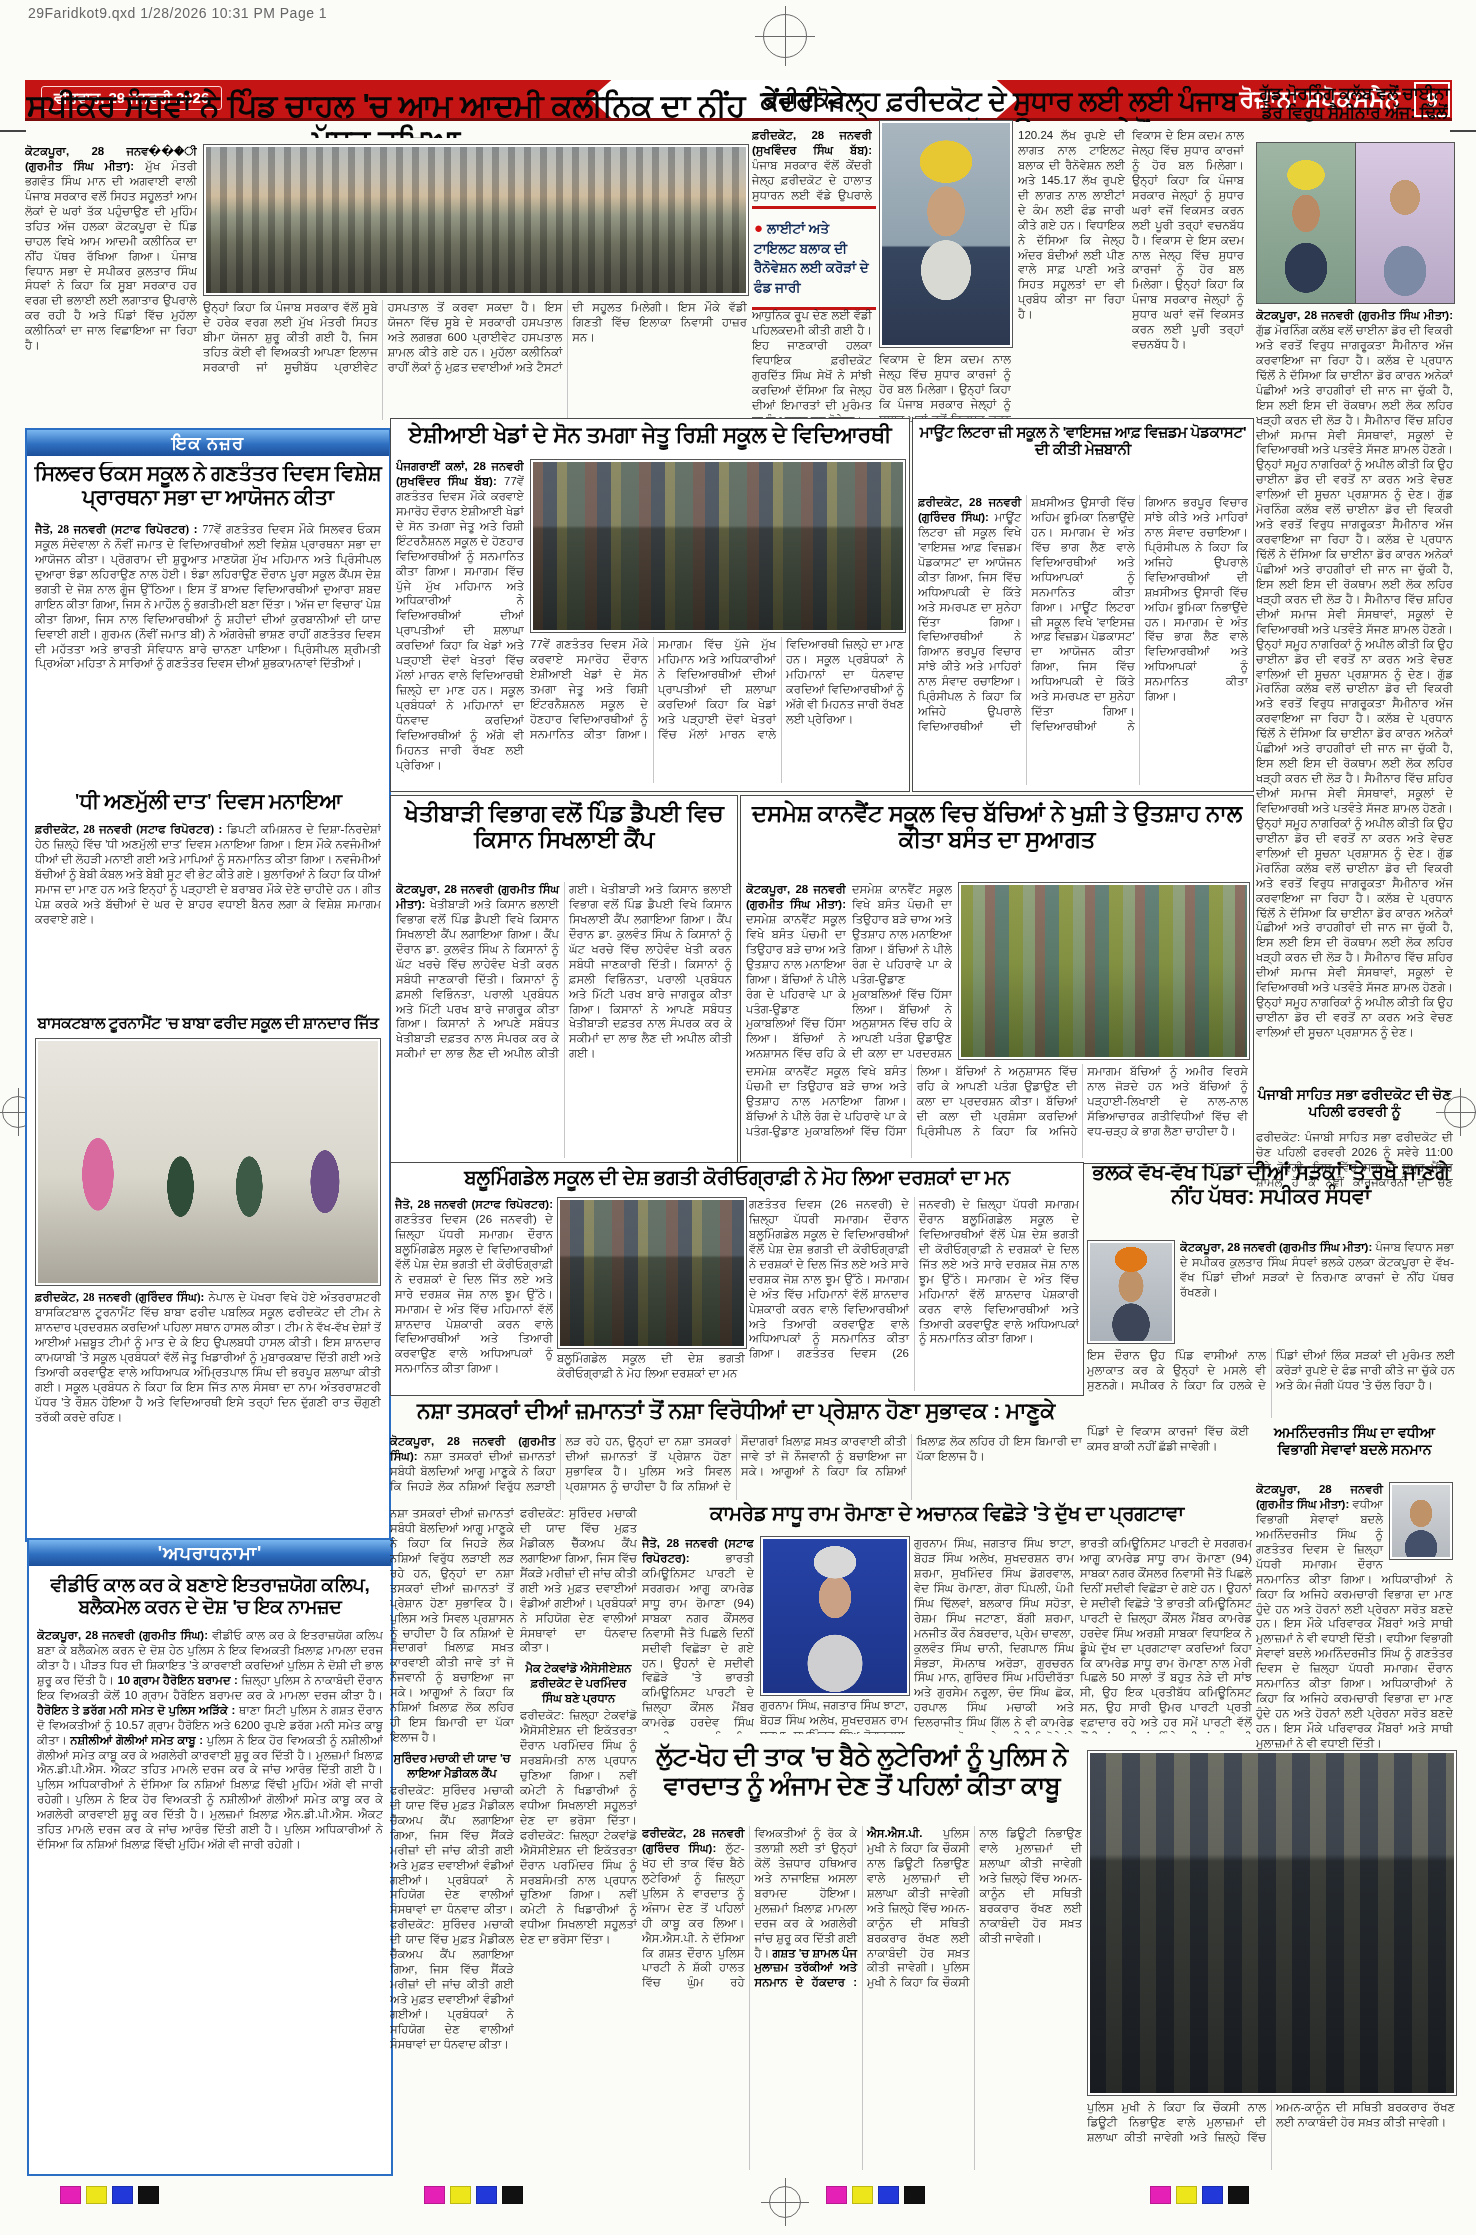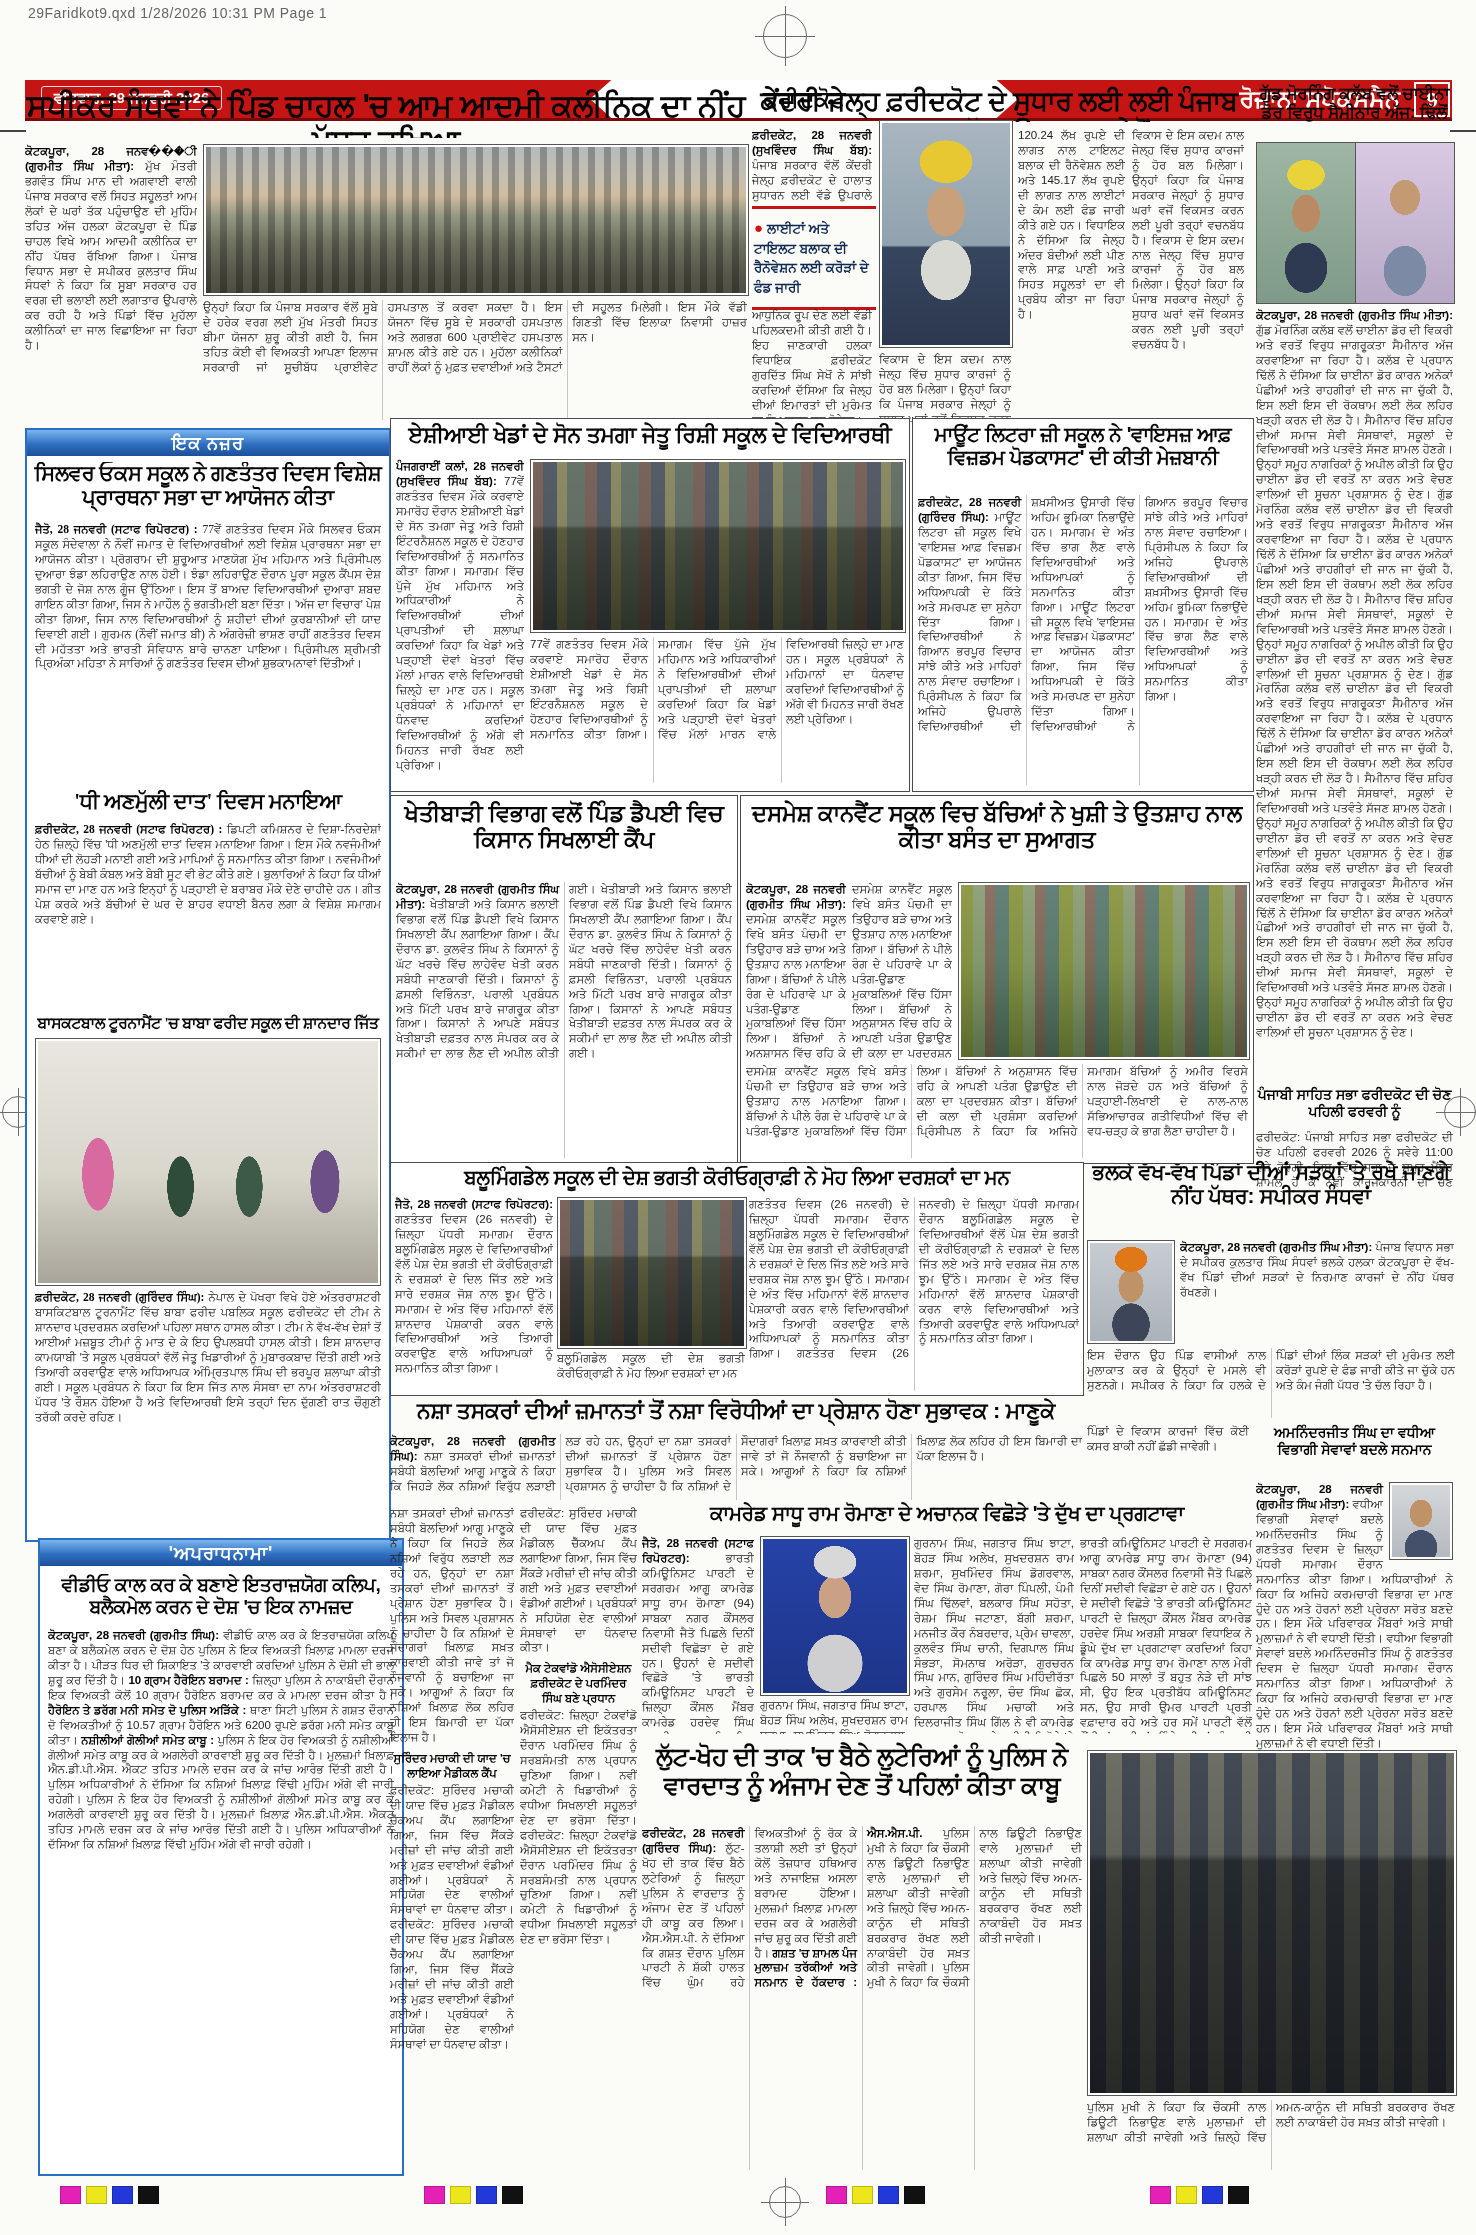--- a/index.html
+++ b/index.html
@@ -170,21 +170,21 @@
       <span>ਡਿਪਟੀ ਕਮਿਸ਼ਨਰ ਦੇ ਦਿਸ਼ਾ-ਨਿਰਦੇਸ਼ਾਂ ਹੇਠ ਜ਼ਿਲ੍ਹੇ ਵਿੱਚ 'ਧੀ ਅਣਮੁੱਲੀ ਦਾਤ' ਦਿਵਸ ਮਨਾਇਆ ਗਿਆ। ਇਸ ਮੌਕੇ ਨਵਜੰਮੀਆਂ ਧੀਆਂ ਦੀ ਲੋਹੜੀ ਮਨਾਈ ਗਈ ਅਤੇ ਮਾਪਿਆਂ ਨੂੰ ਸਨਮਾਨਿਤ ਕੀਤਾ ਗਿਆ। ਨਵਜੰਮੀਆਂ ਬੱਚੀਆਂ ਨੂੰ ਬੇਬੀ ਕੰਬਲ ਅਤੇ ਬੇਬੀ ਸੂਟ ਵੀ ਭੇਟ ਕੀਤੇ ਗਏ। ਬੁਲਾਰਿਆਂ ਨੇ ਕਿਹਾ ਕਿ ਧੀਆਂ ਸਮਾਜ ਦਾ ਮਾਣ ਹਨ ਅਤੇ ਇਨ੍ਹਾਂ ਨੂੰ ਪੜ੍ਹਾਈ ਦੇ ਬਰਾਬਰ ਮੌਕੇ ਦੇਣੇ ਚਾਹੀਦੇ ਹਨ। ਗੀਤ ਪੇਸ਼ ਕਰਕੇ ਅਤੇ ਬੱਚੀਆਂ ਦੇ ਘਰ ਦੇ ਬਾਹਰ ਵਧਾਈ ਬੈਨਰ ਲਗਾ ਕੇ ਵਿਸ਼ੇਸ਼ ਸਮਾਗਮ ਕਰਵਾਏ ਗਏ।</span>
     </div>
     <div class="hl" style="font-size:15.5px;margin:6px 4px 4px;height:20px;">ਬਾਸਕਟਬਾਲ ਟੂਰਨਾਮੈਂਟ 'ਚ ਬਾਬਾ ਫਰੀਦ ਸਕੂਲ ਦੀ ਸ਼ਾਨਦਾਰ ਜਿੱਤ</div>
     <div class="photo ph-trophy" style="margin:2px 8px;height:246px;"></div>
     <div class="bt" style="margin:4px 8px 0;height:246px;">
       <span class="dl">ਫ਼ਰੀਦਕੋਟ, 28 ਜਨਵਰੀ (ਗੁਰਿੰਦਰ ਸਿੰਘ):</span>
       <span>ਨੇਪਾਲ ਦੇ ਪੋਖਰਾ ਵਿਖੇ ਹੋਏ ਅੰਤਰਰਾਸ਼ਟਰੀ ਬਾਸਕਿਟਬਾਲ ਟੂਰਨਾਮੈਂਟ ਵਿੱਚ ਬਾਬਾ ਫਰੀਦ ਪਬਲਿਕ ਸਕੂਲ ਫਰੀਦਕੋਟ ਦੀ ਟੀਮ ਨੇ ਸ਼ਾਨਦਾਰ ਪ੍ਰਦਰਸ਼ਨ ਕਰਦਿਆਂ ਪਹਿਲਾ ਸਥਾਨ ਹਾਸਲ ਕੀਤਾ। ਟੀਮ ਨੇ ਵੱਖ-ਵੱਖ ਦੇਸ਼ਾਂ ਤੋਂ ਆਈਆਂ ਮਜ਼ਬੂਤ ਟੀਮਾਂ ਨੂੰ ਮਾਤ ਦੇ ਕੇ ਇਹ ਉਪਲਬਧੀ ਹਾਸਲ ਕੀਤੀ। ਇਸ ਸ਼ਾਨਦਾਰ ਕਾਮਯਾਬੀ 'ਤੇ ਸਕੂਲ ਪ੍ਰਬੰਧਕਾਂ ਵੱਲੋਂ ਜੇਤੂ ਖਿਡਾਰੀਆਂ ਨੂੰ ਮੁਬਾਰਕਬਾਦ ਦਿੱਤੀ ਗਈ ਅਤੇ ਤਿਆਰੀ ਕਰਵਾਉਣ ਵਾਲੇ ਅਧਿਆਪਕ ਅੰਮ੍ਰਿਤਪਾਲ ਸਿੰਘ ਦੀ ਭਰਪੂਰ ਸ਼ਲਾਘਾ ਕੀਤੀ ਗਈ। ਸਕੂਲ ਪ੍ਰਬੰਧਨ ਨੇ ਕਿਹਾ ਕਿ ਇਸ ਜਿੱਤ ਨਾਲ ਸੰਸਥਾ ਦਾ ਨਾਮ ਅੰਤਰਰਾਸ਼ਟਰੀ ਪੱਧਰ 'ਤੇ ਰੌਸ਼ਨ ਹੋਇਆ ਹੈ ਅਤੇ ਵਿਦਿਆਰਥੀ ਇਸੇ ਤਰ੍ਹਾਂ ਦਿਨ ਦੁੱਗਣੀ ਰਾਤ ਚੌਗੁਣੀ ਤਰੱਕੀ ਕਰਦੇ ਰਹਿਣ।</span>
     </div>
   </div>
 
-  <div class="abs bluebox" style="left:38px;top:1538px;width:362px;height:634px;">
+  <div class="abs bluebox" style="left:27px;top:1538px;width:362px;height:634px;">
     <div class="bluehead">'ਅਪਰਾਧਨਾਮਾ'</div>
     <div class="hl" style="font-size:19px;margin:8px 8px 6px;height:48px;">ਵੀਡੀਓ ਕਾਲ ਕਰ ਕੇ ਬਣਾਏ ਇਤਰਾਜ਼ਯੋਗ ਕਲਿਪ, ਬਲੈਕਮੇਲ ਕਰਨ ਦੇ ਦੋਸ਼ 'ਚ ਇਕ ਨਾਮਜ਼ਦ</div>
     <div class="bt" style="margin:0 8px;height:528px;">
       <span class="dl">ਕੋਟਕਪੂਰਾ, 28 ਜਨਵਰੀ (ਗੁਰਮੀਤ ਸਿੰਘ):</span>
       <span>ਵੀਡੀਓ ਕਾਲ ਕਰ ਕੇ ਇਤਰਾਜ਼ਯੋਗ ਕਲਿਪ ਬਣਾ ਕੇ ਬਲੈਕਮੇਲ ਕਰਨ ਦੇ ਦੋਸ਼ ਹੇਠ ਪੁਲਿਸ ਨੇ ਇਕ ਵਿਅਕਤੀ ਖ਼ਿਲਾਫ਼ ਮਾਮਲਾ ਦਰਜ ਕੀਤਾ ਹੈ। ਪੀੜਤ ਧਿਰ ਦੀ ਸ਼ਿਕਾਇਤ 'ਤੇ ਕਾਰਵਾਈ ਕਰਦਿਆਂ ਪੁਲਿਸ ਨੇ ਦੋਸ਼ੀ ਦੀ ਭਾਲ ਸ਼ੁਰੂ ਕਰ ਦਿੱਤੀ ਹੈ।</span>
       <span class="dl">10 ਗ੍ਰਾਮ ਹੈਰੋਇਨ ਬਰਾਮਦ :</span>
       <span>ਜ਼ਿਲ੍ਹਾ ਪੁਲਿਸ ਨੇ ਨਾਕਾਬੰਦੀ ਦੌਰਾਨ ਇਕ ਵਿਅਕਤੀ ਕੋਲੋਂ 10 ਗ੍ਰਾਮ ਹੈਰੋਇਨ ਬਰਾਮਦ ਕਰ ਕੇ ਮਾਮਲਾ ਦਰਜ ਕੀਤਾ ਹੈ।</span>
       <span class="dl">ਹੈਰੋਇਨ ਤੇ ਡਰੱਗ ਮਨੀ ਸਮੇਤ ਦੋ ਪੁਲਿਸ ਅੜਿੱਕੇ :</span>
       <span>ਥਾਣਾ ਸਿਟੀ ਪੁਲਿਸ ਨੇ ਗਸ਼ਤ ਦੌਰਾਨ ਦੋ ਵਿਅਕਤੀਆਂ ਨੂੰ 10.57 ਗ੍ਰਾਮ ਹੈਰੋਇਨ ਅਤੇ 6200 ਰੁਪਏ ਡਰੱਗ ਮਨੀ ਸਮੇਤ ਕਾਬੂ ਕੀਤਾ।</span>
       <span class="dl">ਨਸ਼ੀਲੀਆਂ ਗੋਲੀਆਂ ਸਮੇਤ ਕਾਬੂ :</span>
@@ -196,21 +196,21 @@
     <div class="hl" style="font-size:22px;margin-top:3px;height:30px;">ਏਸ਼ੀਆਈ ਖੇਡਾਂ ਦੇ ਸੋਨ ਤਮਗਾ ਜੇਤੂ ਰਿਸ਼ੀ ਸਕੂਲ ਦੇ ਵਿਦਿਆਰਥੀ ਸਨਮਾਨਤ</div>
     <div class="bt" style="position:absolute;left:5px;top:40px;width:128px;height:324px;">
       <span class="dl">ਪੰਜਗਰਾਈਂ ਕਲਾਂ, 28 ਜਨਵਰੀ (ਸੁਖਵਿੰਦਰ ਸਿੰਘ ਬੱਬ):</span>
       <span>77ਵੇਂ ਗਣਤੰਤਰ ਦਿਵਸ ਮੌਕੇ ਕਰਵਾਏ ਸਮਾਰੋਹ ਦੌਰਾਨ ਏਸ਼ੀਆਈ ਖੇਡਾਂ ਦੇ ਸੋਨ ਤਮਗਾ ਜੇਤੂ ਅਤੇ ਰਿਸ਼ੀ ਇੰਟਰਨੈਸ਼ਨਲ ਸਕੂਲ ਦੇ ਹੋਣਹਾਰ ਵਿਦਿਆਰਥੀਆਂ ਨੂੰ ਸਨਮਾਨਿਤ ਕੀਤਾ ਗਿਆ। ਸਮਾਗਮ ਵਿੱਚ ਪੁੱਜੇ ਮੁੱਖ ਮਹਿਮਾਨ ਅਤੇ ਅਧਿਕਾਰੀਆਂ ਨੇ ਵਿਦਿਆਰਥੀਆਂ ਦੀਆਂ ਪ੍ਰਾਪਤੀਆਂ ਦੀ ਸ਼ਲਾਘਾ ਕਰਦਿਆਂ ਕਿਹਾ ਕਿ ਖੇਡਾਂ ਅਤੇ ਪੜ੍ਹਾਈ ਦੋਵਾਂ ਖੇਤਰਾਂ ਵਿੱਚ ਮੱਲਾਂ ਮਾਰਨ ਵਾਲੇ ਵਿਦਿਆਰਥੀ ਜ਼ਿਲ੍ਹੇ ਦਾ ਮਾਣ ਹਨ। ਸਕੂਲ ਪ੍ਰਬੰਧਕਾਂ ਨੇ ਮਹਿਮਾਨਾਂ ਦਾ ਧੰਨਵਾਦ ਕਰਦਿਆਂ ਵਿਦਿਆਰਥੀਆਂ ਨੂੰ ਅੱਗੇ ਵੀ ਮਿਹਨਤ ਜਾਰੀ ਰੱਖਣ ਲਈ ਪ੍ਰੇਰਿਆ।</span>
     </div>
     <div class="photo ph-group" style="position:absolute;left:139px;top:40px;width:374px;height:172px;"></div>
     <div class="bt cols3" style="position:absolute;left:139px;top:218px;width:374px;height:146px;">77ਵੇਂ ਗਣਤੰਤਰ ਦਿਵਸ ਮੌਕੇ ਕਰਵਾਏ ਸਮਾਰੋਹ ਦੌਰਾਨ ਏਸ਼ੀਆਈ ਖੇਡਾਂ ਦੇ ਸੋਨ ਤਮਗਾ ਜੇਤੂ ਅਤੇ ਰਿਸ਼ੀ ਇੰਟਰਨੈਸ਼ਨਲ ਸਕੂਲ ਦੇ ਹੋਣਹਾਰ ਵਿਦਿਆਰਥੀਆਂ ਨੂੰ ਸਨਮਾਨਿਤ ਕੀਤਾ ਗਿਆ। ਸਮਾਗਮ ਵਿੱਚ ਪੁੱਜੇ ਮੁੱਖ ਮਹਿਮਾਨ ਅਤੇ ਅਧਿਕਾਰੀਆਂ ਨੇ ਵਿਦਿਆਰਥੀਆਂ ਦੀਆਂ ਪ੍ਰਾਪਤੀਆਂ ਦੀ ਸ਼ਲਾਘਾ ਕਰਦਿਆਂ ਕਿਹਾ ਕਿ ਖੇਡਾਂ ਅਤੇ ਪੜ੍ਹਾਈ ਦੋਵਾਂ ਖੇਤਰਾਂ ਵਿੱਚ ਮੱਲਾਂ ਮਾਰਨ ਵਾਲੇ ਵਿਦਿਆਰਥੀ ਜ਼ਿਲ੍ਹੇ ਦਾ ਮਾਣ ਹਨ। ਸਕੂਲ ਪ੍ਰਬੰਧਕਾਂ ਨੇ ਮਹਿਮਾਨਾਂ ਦਾ ਧੰਨਵਾਦ ਕਰਦਿਆਂ ਵਿਦਿਆਰਥੀਆਂ ਨੂੰ ਅੱਗੇ ਵੀ ਮਿਹਨਤ ਜਾਰੀ ਰੱਖਣ ਲਈ ਪ੍ਰੇਰਿਆ।</div>
   </div>
 
   <div class="abs artbox" style="left:912px;top:418px;width:340px;height:372px;">
-    <div class="hl" style="font-size:20px;margin-top:4px;height:64px;">ਮਾਊਂਟ ਲਿਟਰਾ ਜ਼ੀ ਸਕੂਲ ਨੇ 'ਵਾਇਸਜ਼ ਆਫ਼ ਵਿਜ਼ਡਮ ਪੋਡਕਾਸਟ' ਦੀ ਕੀਤੀ ਮੇਜ਼ਬਾਨੀ</div>
+    <div class="hl" style="font-size:15px;margin-top:4px;height:64px;">ਮਾਊਂਟ ਲਿਟਰਾ ਜ਼ੀ ਸਕੂਲ ਨੇ 'ਵਾਇਸਜ਼ ਆਫ਼ ਵਿਜ਼ਡਮ ਪੋਡਕਾਸਟ' ਦੀ ਕੀਤੀ ਮੇਜ਼ਬਾਨੀ</div>
     <div class="bt cols3" style="position:absolute;left:5px;top:76px;width:330px;height:290px;">
       <span class="dl">ਫ਼ਰੀਦਕੋਟ, 28 ਜਨਵਰੀ (ਗੁਰਿੰਦਰ ਸਿੰਘ):</span>
       <span>ਮਾਊਂਟ ਲਿਟਰਾ ਜ਼ੀ ਸਕੂਲ ਵਿਖੇ 'ਵਾਇਸਜ਼ ਆਫ਼ ਵਿਜ਼ਡਮ ਪੋਡਕਾਸਟ' ਦਾ ਆਯੋਜਨ ਕੀਤਾ ਗਿਆ, ਜਿਸ ਵਿੱਚ ਅਧਿਆਪਕੀ ਦੇ ਕਿੱਤੇ ਅਤੇ ਸਮਰਪਣ ਦਾ ਸੁਨੇਹਾ ਦਿੱਤਾ ਗਿਆ। ਵਿਦਿਆਰਥੀਆਂ ਨੇ ਗਿਆਨ ਭਰਪੂਰ ਵਿਚਾਰ ਸਾਂਝੇ ਕੀਤੇ ਅਤੇ ਮਾਹਿਰਾਂ ਨਾਲ ਸੰਵਾਦ ਰਚਾਇਆ। ਪ੍ਰਿੰਸੀਪਲ ਨੇ ਕਿਹਾ ਕਿ ਅਜਿਹੇ ਉਪਰਾਲੇ ਵਿਦਿਆਰਥੀਆਂ ਦੀ ਸ਼ਖ਼ਸੀਅਤ ਉਸਾਰੀ ਵਿੱਚ ਅਹਿਮ ਭੂਮਿਕਾ ਨਿਭਾਉਂਦੇ ਹਨ। ਸਮਾਗਮ ਦੇ ਅੰਤ ਵਿੱਚ ਭਾਗ ਲੈਣ ਵਾਲੇ ਵਿਦਿਆਰਥੀਆਂ ਅਤੇ ਅਧਿਆਪਕਾਂ ਨੂੰ ਸਨਮਾਨਿਤ ਕੀਤਾ ਗਿਆ। ਮਾਊਂਟ ਲਿਟਰਾ ਜ਼ੀ ਸਕੂਲ ਵਿਖੇ 'ਵਾਇਸਜ਼ ਆਫ਼ ਵਿਜ਼ਡਮ ਪੋਡਕਾਸਟ' ਦਾ ਆਯੋਜਨ ਕੀਤਾ ਗਿਆ, ਜਿਸ ਵਿੱਚ ਅਧਿਆਪਕੀ ਦੇ ਕਿੱਤੇ ਅਤੇ ਸਮਰਪਣ ਦਾ ਸੁਨੇਹਾ ਦਿੱਤਾ ਗਿਆ। ਵਿਦਿਆਰਥੀਆਂ ਨੇ ਗਿਆਨ ਭਰਪੂਰ ਵਿਚਾਰ ਸਾਂਝੇ ਕੀਤੇ ਅਤੇ ਮਾਹਿਰਾਂ ਨਾਲ ਸੰਵਾਦ ਰਚਾਇਆ। ਪ੍ਰਿੰਸੀਪਲ ਨੇ ਕਿਹਾ ਕਿ ਅਜਿਹੇ ਉਪਰਾਲੇ ਵਿਦਿਆਰਥੀਆਂ ਦੀ ਸ਼ਖ਼ਸੀਅਤ ਉਸਾਰੀ ਵਿੱਚ ਅਹਿਮ ਭੂਮਿਕਾ ਨਿਭਾਉਂਦੇ ਹਨ। ਸਮਾਗਮ ਦੇ ਅੰਤ ਵਿੱਚ ਭਾਗ ਲੈਣ ਵਾਲੇ ਵਿਦਿਆਰਥੀਆਂ ਅਤੇ ਅਧਿਆਪਕਾਂ ਨੂੰ ਸਨਮਾਨਿਤ ਕੀਤਾ ਗਿਆ।</span>
     </div>
   </div>
 
   <div class="abs artbox" style="left:390px;top:795px;width:346px;height:367px;">
     <div class="hl" style="font-size:23px;margin-top:4px;height:74px;">ਖੇਤੀਬਾੜੀ ਵਿਭਾਗ ਵਲੋਂ ਪਿੰਡ ਡੈਪਈ ਵਿਚ ਕਿਸਾਨ ਸਿਖਲਾਈ ਕੈਂਪ</div>
     <div class="bt cols2" style="position:absolute;left:5px;top:86px;width:336px;height:276px;">
       <span class="dl">ਕੋਟਕਪੂਰਾ, 28 ਜਨਵਰੀ (ਗੁਰਮੀਤ ਸਿੰਘ ਮੀਤਾ):</span>

